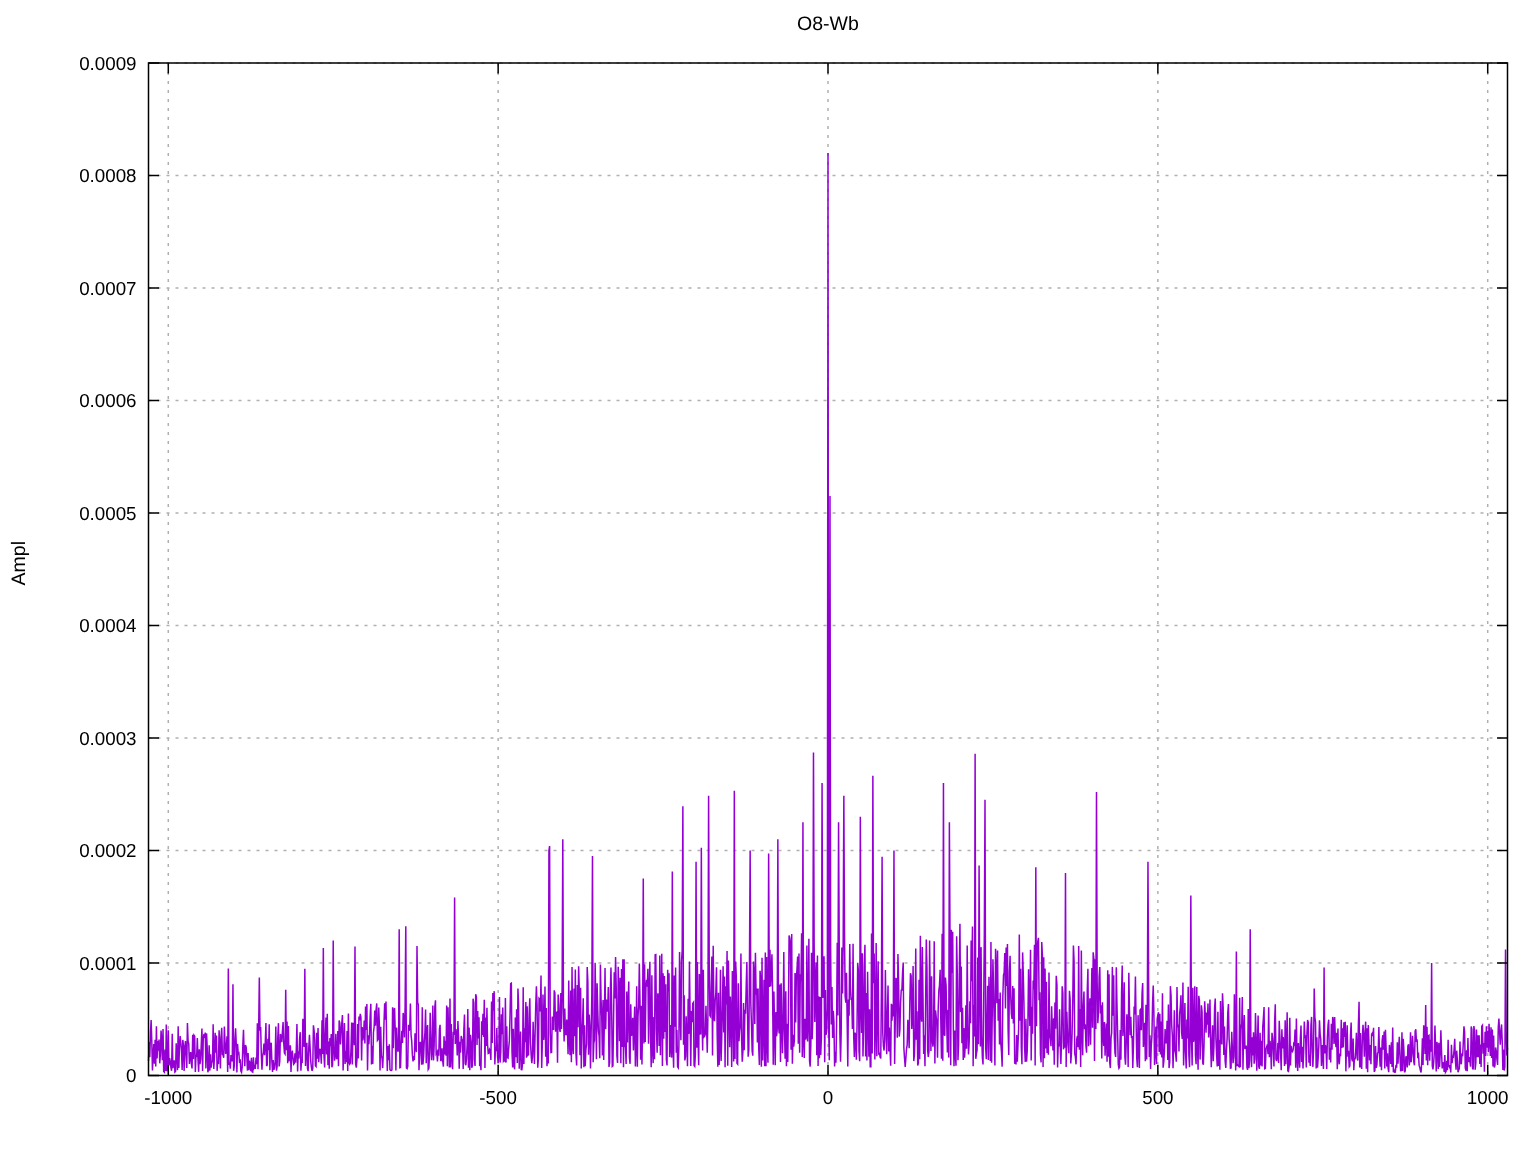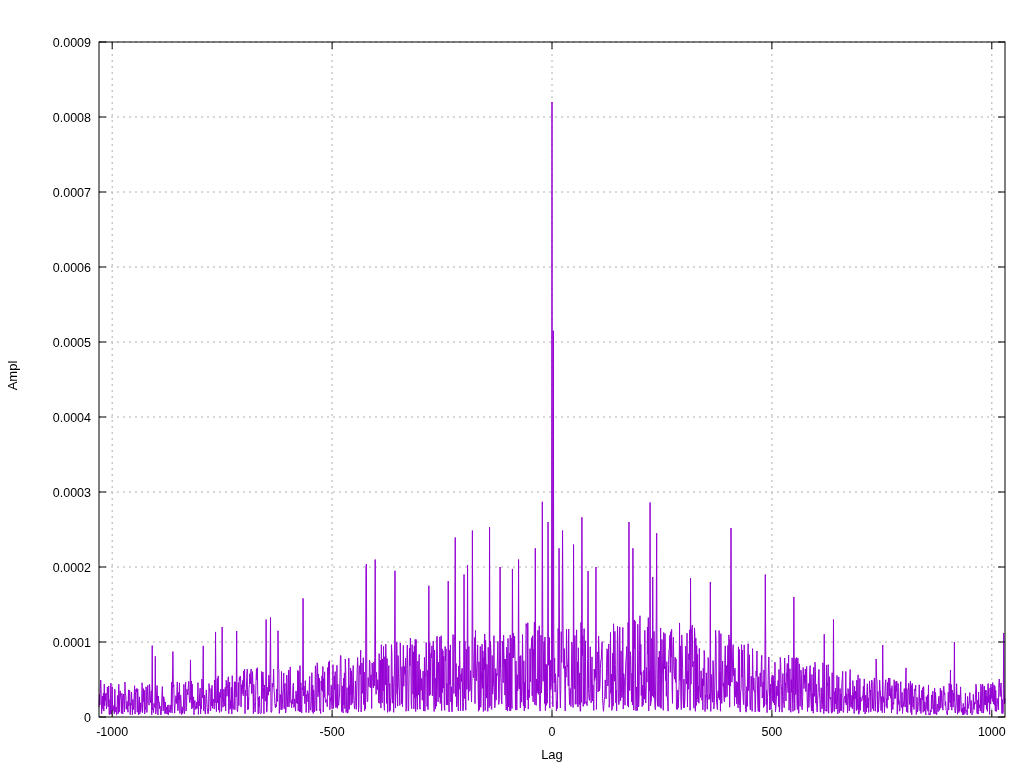--- a/index.html
+++ b/index.html
@@ -44,22 +44,22 @@
   svg text {
     font-family: "Liberation Sans", sans-serif;
     font-size: 12.5px;
     fill: #000000;
   }
 </style>
 </head>
 <body>
 
 <div class="chart-window">
+  <div class="chart-title">O8-Wb</div>
   <div class="y-axis-label">Ampl</div>
-  <div class="x-axis-label">Lag</div>
   <svg class="chart-canvas" width="1024" height="768" viewBox="0 0 1024 768">
       <line x1="112.19417475728156" y1="42" x2="112.19417475728156" y2="717" stroke="#b0b0b0" stroke-width="1" stroke-dasharray="2,4"></line>
       <line x1="332.09708737864077" y1="42" x2="332.09708737864077" y2="717" stroke="#b0b0b0" stroke-width="1" stroke-dasharray="2,4"></line>
       <line x1="552" y1="42" x2="552" y2="717" stroke="#b0b0b0" stroke-width="1" stroke-dasharray="2,4"></line>
       <line x1="771.9029126213592" y1="42" x2="771.9029126213592" y2="717" stroke="#b0b0b0" stroke-width="1" stroke-dasharray="2,4"></line>
       <line x1="991.8058252427185" y1="42" x2="991.8058252427185" y2="717" stroke="#b0b0b0" stroke-width="1" stroke-dasharray="2,4"></line>
       <line x1="99" y1="642" x2="1005" y2="642" stroke="#b0b0b0" stroke-width="1" stroke-dasharray="2,4"></line>
       <line x1="99" y1="567" x2="1005" y2="567" stroke="#b0b0b0" stroke-width="1" stroke-dasharray="2,4"></line>
       <line x1="99" y1="492" x2="1005" y2="492" stroke="#b0b0b0" stroke-width="1" stroke-dasharray="2,4"></line>
       <line x1="99" y1="417" x2="1005" y2="417" stroke="#b0b0b0" stroke-width="1" stroke-dasharray="2,4"></line>

